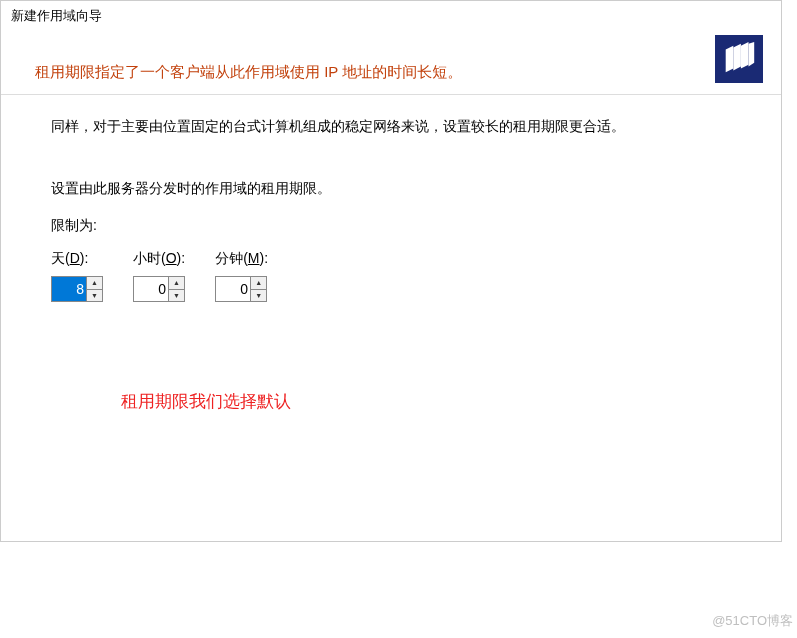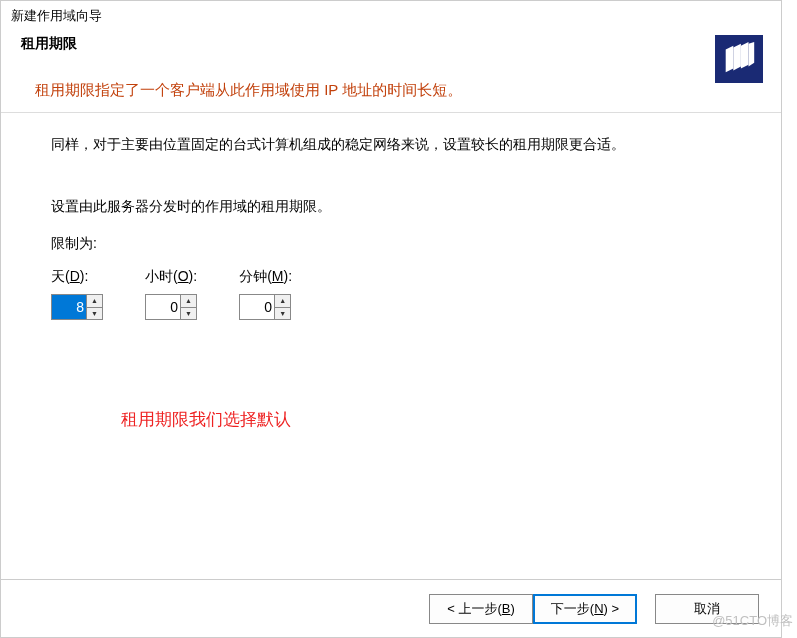--- a/index.html
+++ b/index.html
@@ -8,21 +8,21 @@
       font-size: 13px;
       background: #fff;
       color: #000;
       width: 797px;
       height: 638px;
       position: relative;
       overflow: hidden;
     }
     .wizard {
       width: 782px;
-      height: 638px;
+      height: 542px;
       border: 1px solid #ccc;
       background: #fff;
       position: relative;
     }
     .title-area {
       padding: 6px 10px 2px 10px;
       font-size: 13px;
     }
     .header {
       background: #fff;
@@ -57,21 +57,21 @@
       padding: 20px 40px 10px 50px;
     }
     .para {
       font-size: 14px;
       line-height: 1.6;
       margin-bottom: 14px;
     }
     .gap { height: 26px; }
     .spinner-row {
       display: flex;
-      gap: 42px;
+      gap: 30px;
       margin-top: 6px;
     }
     .spinner-group {
       display: flex;
       flex-direction: column;
     }
     .spinner-label {
       font-size: 14px;
       margin-bottom: 8px;
     }
@@ -164,21 +164,20 @@
     }
   </style>
 </head>
 <body>
 
 <div class="wizard">
 
   <div class="title-area">新建作用域向导</div>
 
   <div class="header">
-    <div class="header-title">租用期限</div>
     <div class="header-desc">租用期限指定了一个客户端从此作用域使用 IP 地址的时间长短。</div>
     <div class="header-icon">
       <svg width="38" height="38" viewBox="0 0 40 40">
         <g fill="#fff">
           <path d="M6 10 L14 6 L14 30 L6 34 Z"></path>
           <path d="M14 8 L22 4 L22 28 L14 32 Z"></path>
           <path d="M22 6 L30 2 L30 26 L22 30 Z"></path>
           <path d="M30 4 L36 2 L36 24 L30 28 Z"></path>
         </g>
       </svg>
@@ -230,27 +229,16 @@
             <div class="spinner-btn">▼</div>
           </div>
         </div>
       </div>
 
     </div>
 
     <div class="annotation">租用期限我们选择默认</div>
   </div>
 
-  <div class="footer">
-    <div class="btn-group">
-      <button class="btn">
-        <span>&lt; 上一步(</span><span class="ul">B</span><span>)</span>
-      </button>
-      <button class="btn btn-default">
-        <span>下一步(</span><span class="ul">N</span><span>) &gt;</span>
-      </button>
-    </div>
-    <button class="btn btn-cancel">取消</button>
-  </div>
 
 </div>
 
 <div class="watermark">@51CTO博客</div>
 
 </body></html>

